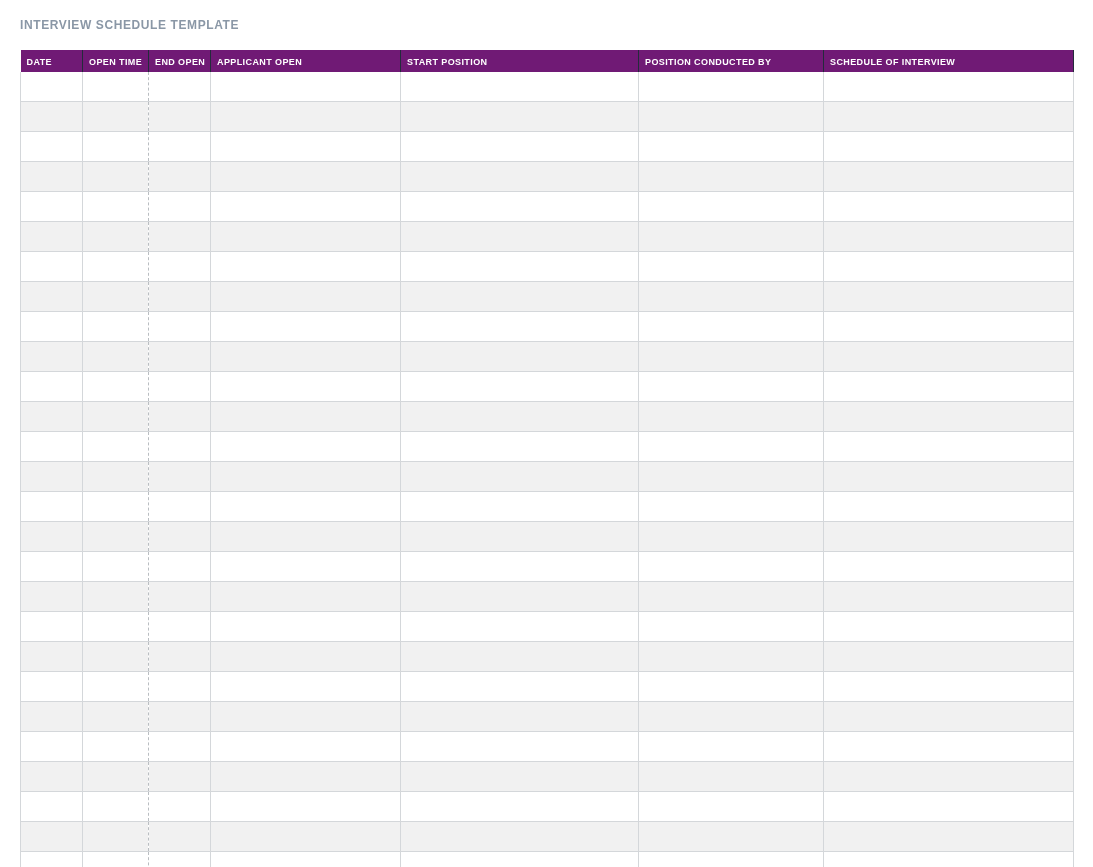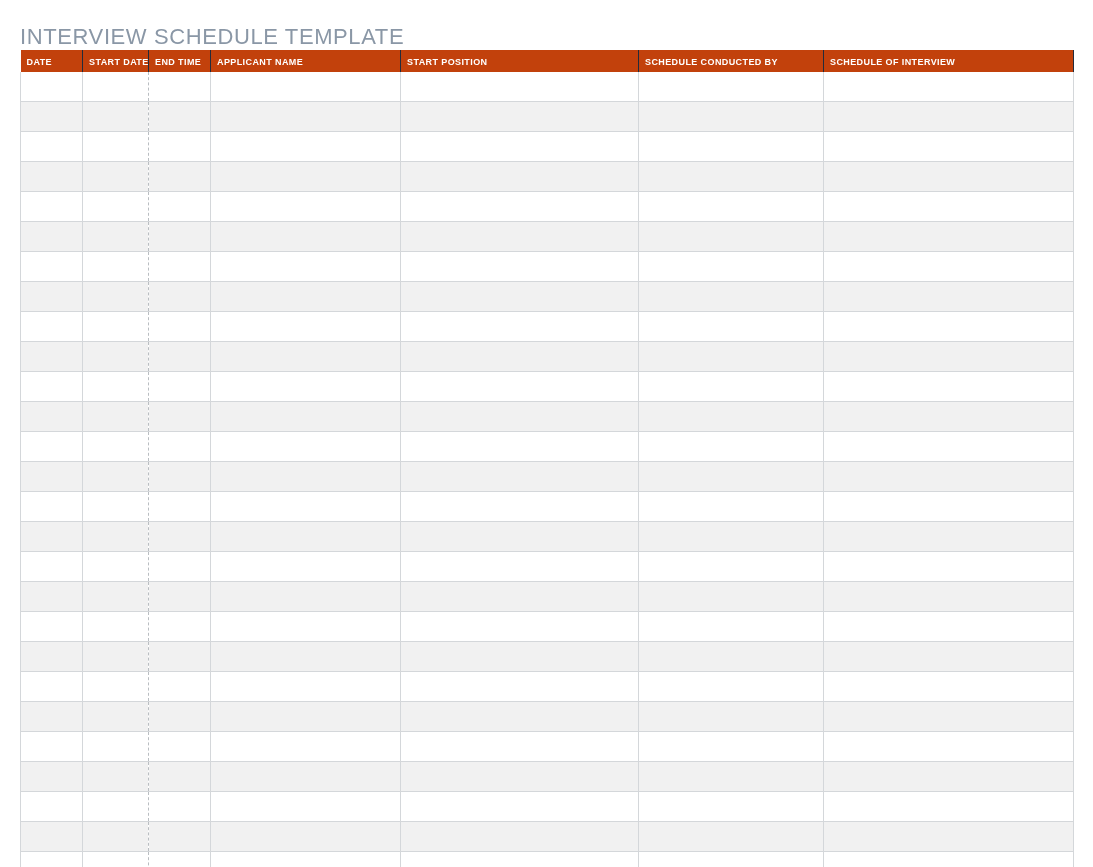--- a/index.html
+++ b/index.html
@@ -16,40 +16,40 @@
   .page {
     position: relative;
     width: 1093px;
     height: 867px;
     box-sizing: border-box;
     padding: 0;
   }
   .title {
     position: absolute;
     left: 20px;
-    top: 24px;
-    font-size: 22px;
-    font-weight: normal;
+    top: 18px;
+    font-size: 12px;
+    font-weight: bold;
     letter-spacing: 0.6px;
     color: #8a97a6;
     font-family: "Liberation Sans", sans-serif;
   }
   .table-wrap {
     position: absolute;
     left: 20px;
     top: 50px;
     width: 1053px;
   }
   table.schedule {
     border-collapse: collapse;
     table-layout: fixed;
     width: 1053px;
   }
   table.schedule thead th {
-    background: #c2410c;
+    background: #701a75;
     color: #ffffff;
     font-size: 9px;
     font-weight: bold;
     letter-spacing: 0.4px;
     text-align: left;
     padding: 6px 6px 5px 6px;
     height: 11px;
     border-right: 1px solid #232b3b;
     white-space: nowrap;
     overflow: hidden;
@@ -98,25 +98,25 @@
         <col class="col-start">
         <col class="col-end">
         <col class="col-applicant">
         <col class="col-position">
         <col class="col-conducted">
         <col class="col-location">
       </colgroup>
       <thead>
         <tr>
           <th>DATE</th>
-          <th>START DATE</th>
-          <th>END TIME</th>
-          <th>APPLICANT NAME</th>
+          <th>OPEN TIME</th>
+          <th>END OPEN</th>
+          <th>APPLICANT OPEN</th>
           <th>START POSITION</th>
-          <th>SCHEDULE CONDUCTED BY</th>
+          <th>POSITION CONDUCTED BY</th>
           <th>SCHEDULE OF INTERVIEW</th>
         </tr>
       </thead>
       <tbody id="schedule-body">
           <tr>
             <td></td>
             <td class="dashed-right"></td>
             <td></td>
             <td></td>
             <td></td>

